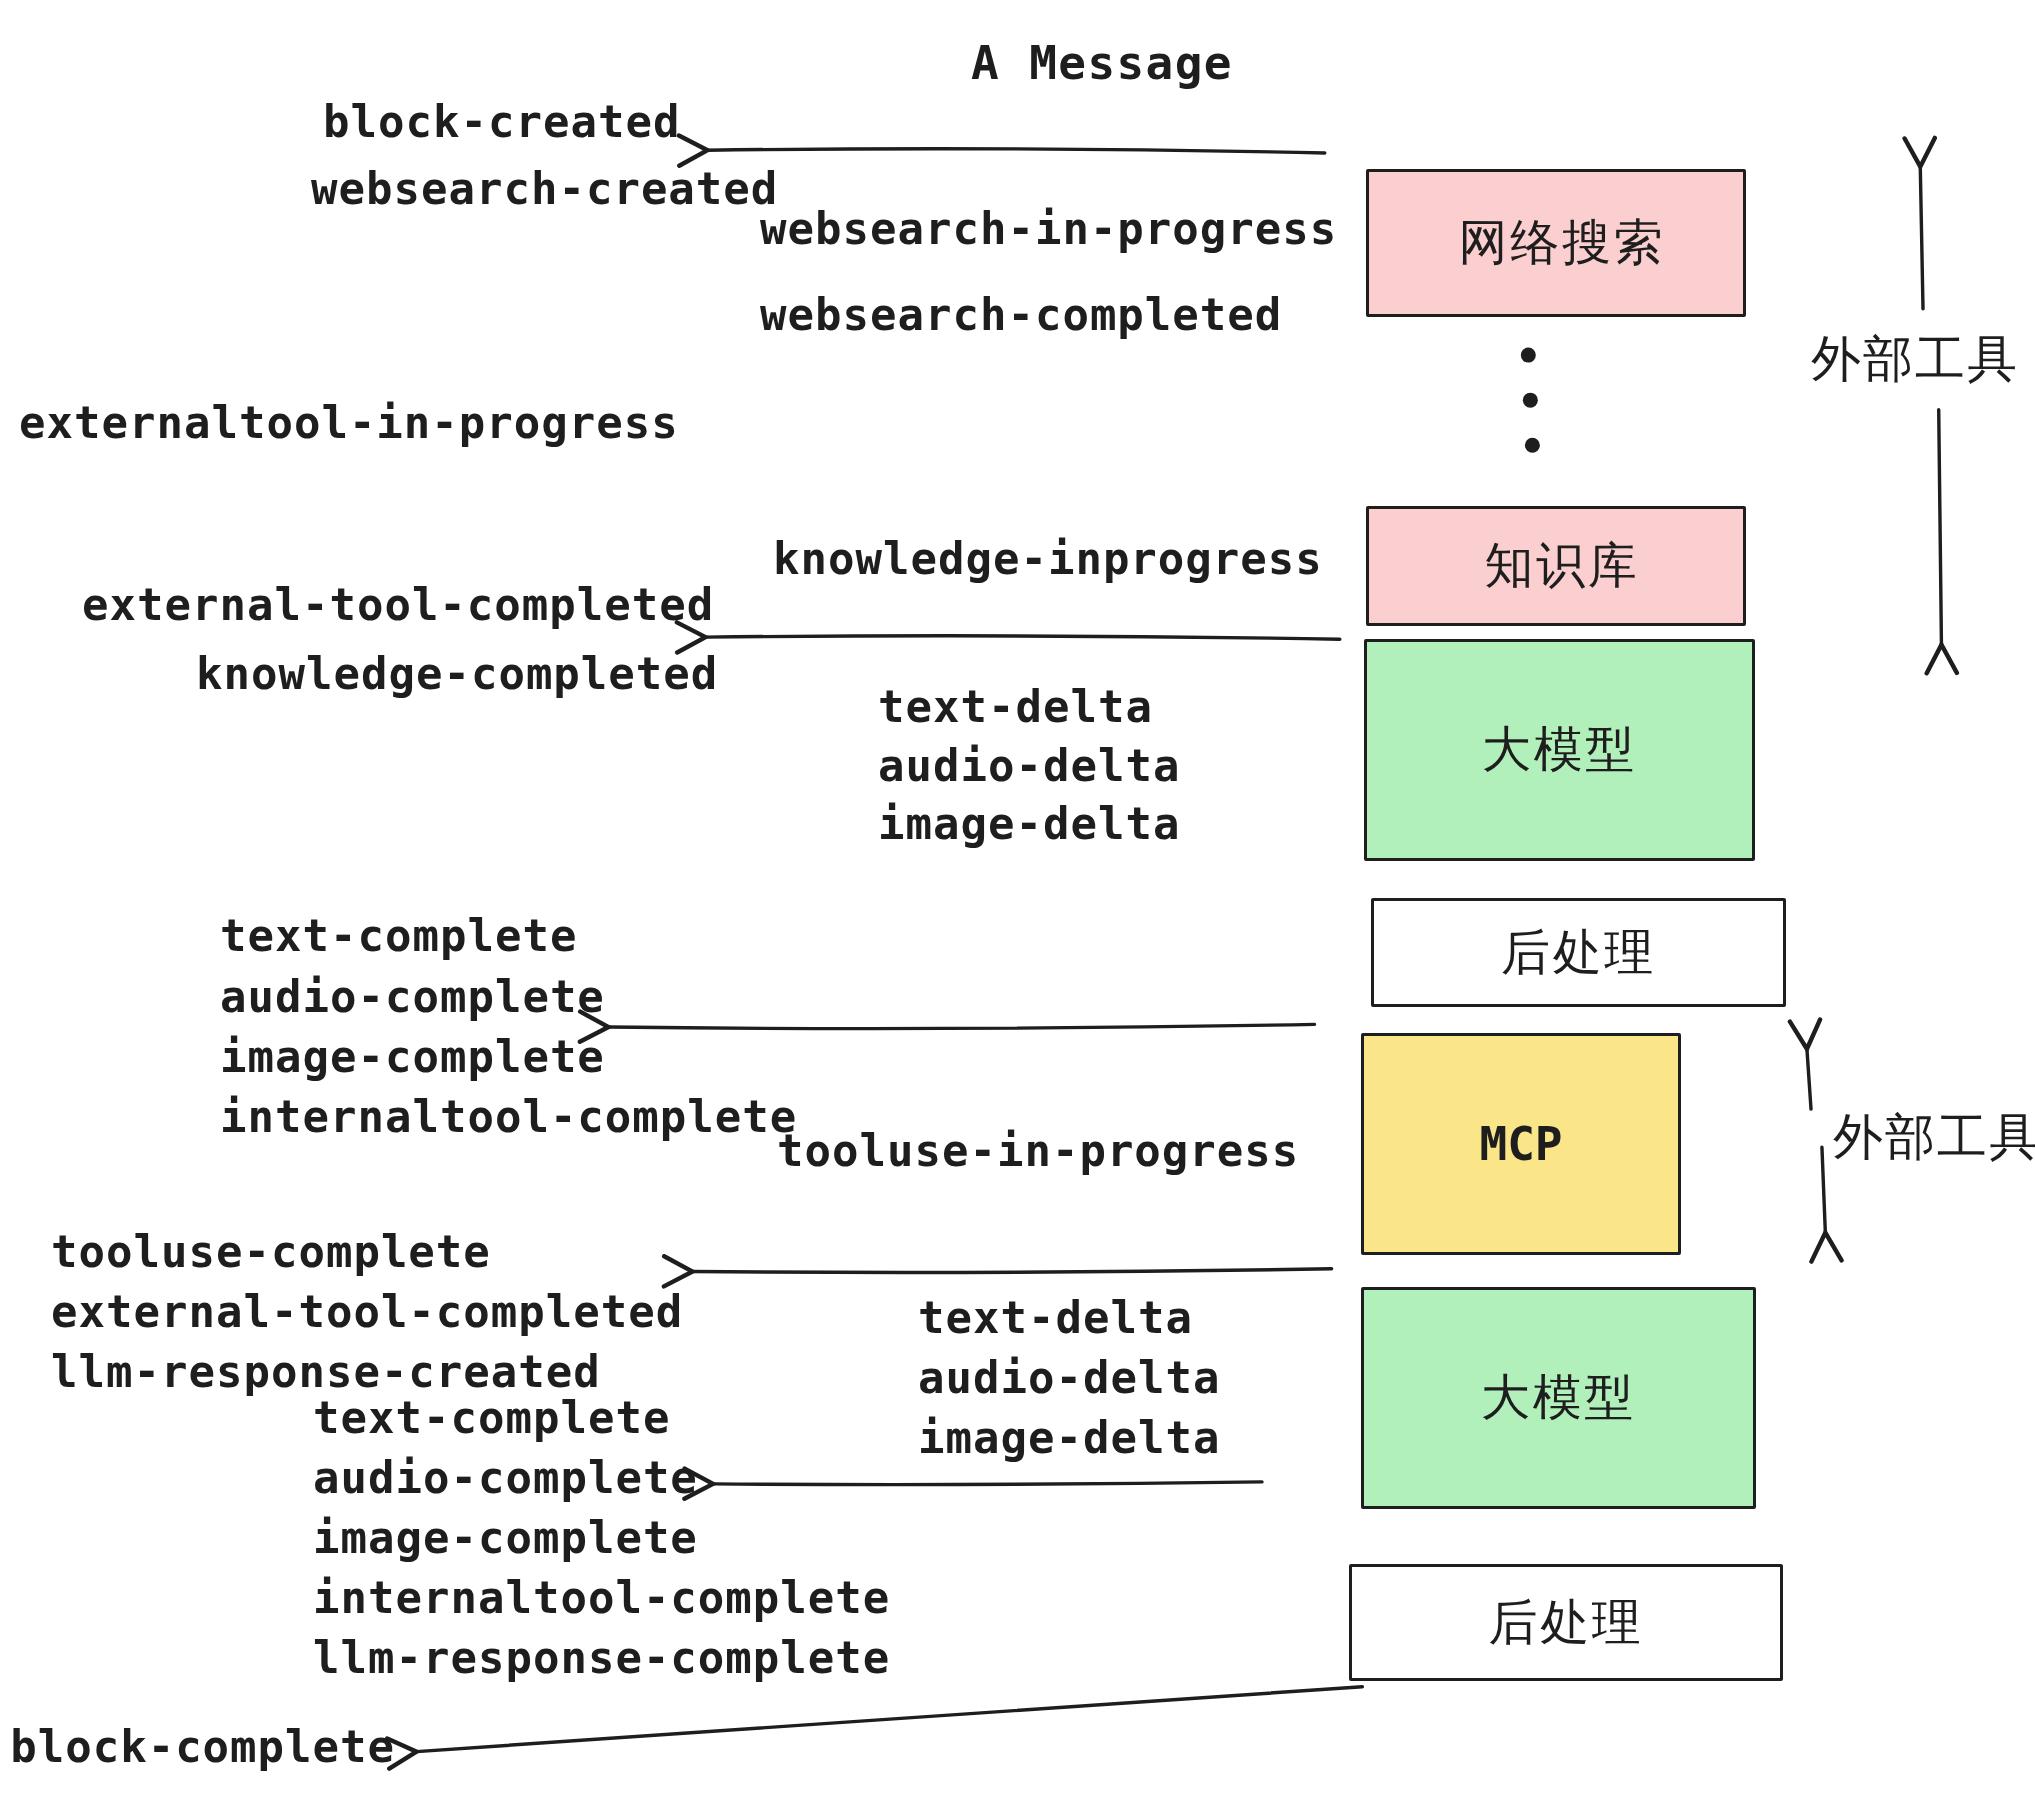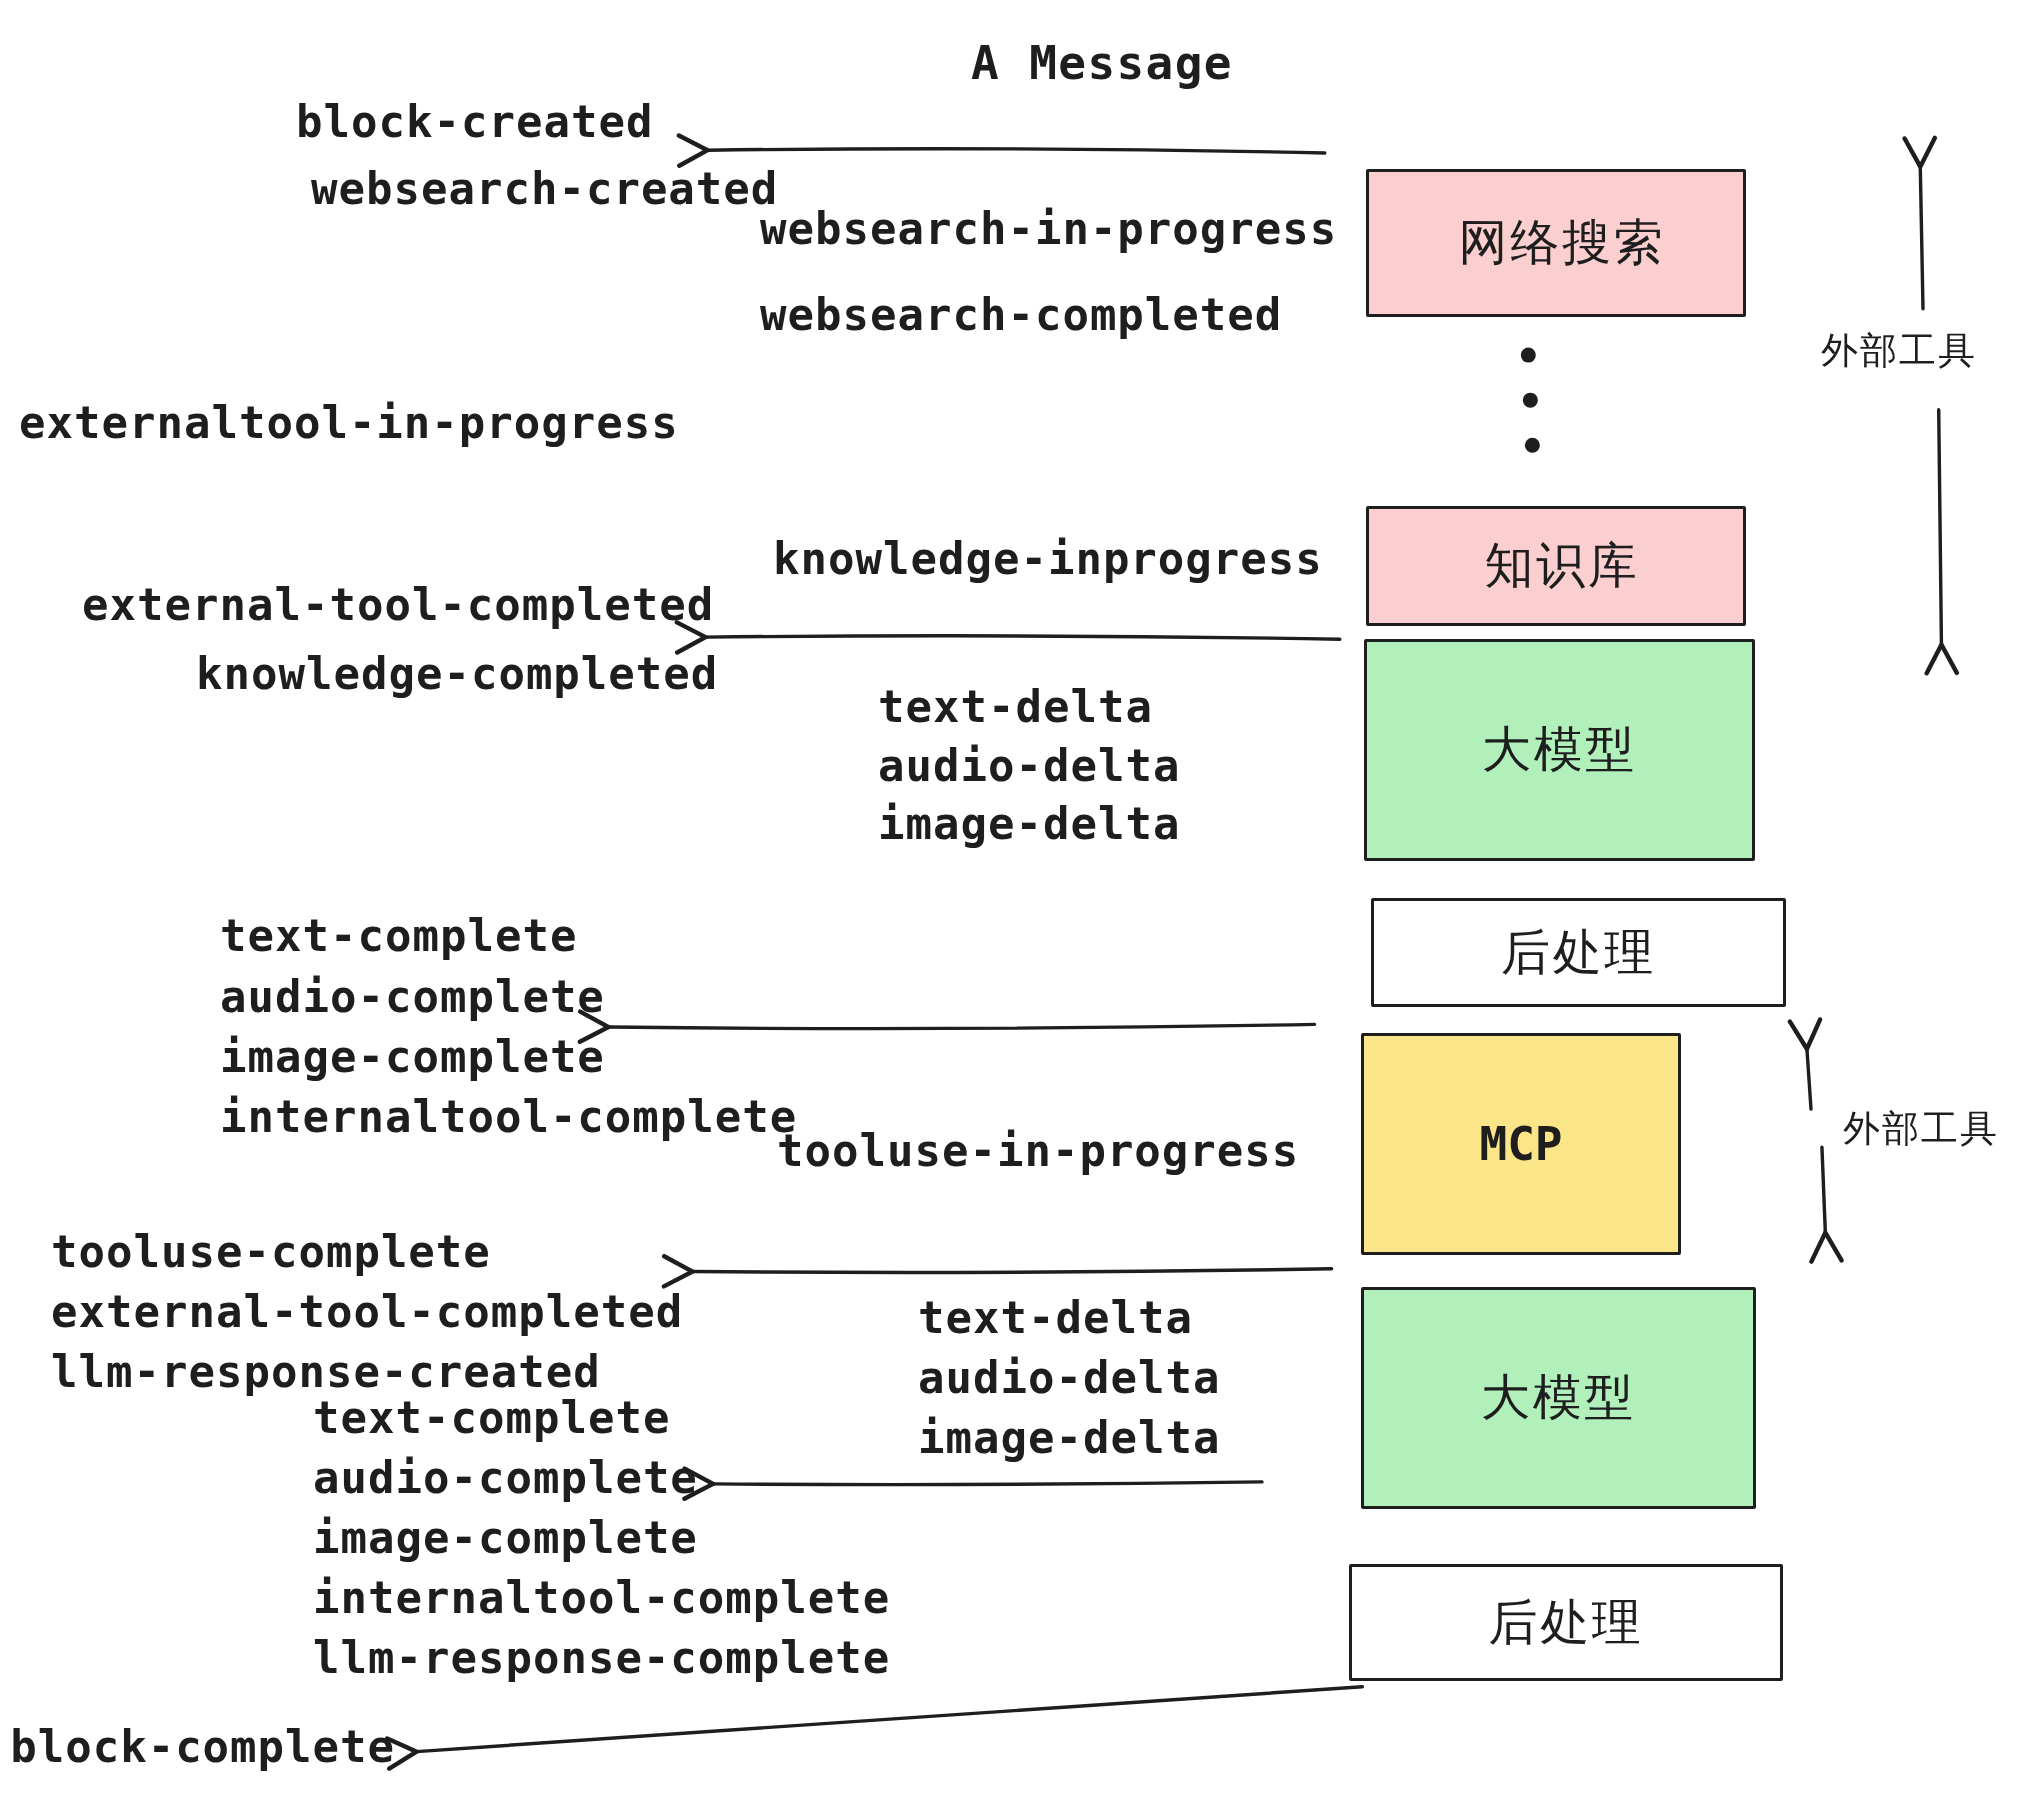--- a/index.html
+++ b/index.html
@@ -53,26 +53,25 @@
     color: #1e1e1e;
     white-space: nowrap;
   }
   .fill-pink   { background: #fbcfcf; padding-left: 12px; }
   .fill-green  { background: #b2f0bb; }
   .fill-yellow { background: #fae588; }
   .fill-white  { background: #ffffff; }
   .side-label {
     position: absolute;
     font-family: "DejaVu Sans", "Liberation Sans", sans-serif;
-    font-size: 37px;
+    font-size: 50px;
     font-weight: 500;
     letter-spacing: 2px;
     white-space: nowrap;
     color: #1e1e1e;
-    margin-left: 10px;
   }
   svg.overlay {
     position: absolute;
     left: 0; top: 0;
     width: 2035px;
     height: 1796px;
     pointer-events: none;
   }
 </style>
 </head>
@@ -100,21 +99,21 @@
     </g>
     <g fill="#1e1e1e">
       <circle cx="2238" cy="520" r="11"></circle>
       <circle cx="2241" cy="586" r="11"></circle>
       <circle cx="2244" cy="652" r="11"></circle>
     </g>
   </svg>
 
   <div class="title" style="left:971px; top:36px;">A Message</div>
 
-  <div class="evt" style="left:296px;  top:98px;">block-created</div>
+  <div class="evt" style="left:323px;  top:98px;">block-created</div>
   <div class="evt" style="left:311px;  top:165px;">websearch-created</div>
   <div class="evt" style="left:760px; top:205px;">websearch-in-progress</div>
   <div class="evt" style="left:760px; top:291px;">websearch-completed</div>
   <div class="evt" style="left:19px;   top:399px;">externaltool-in-progress</div>
   <div class="evt" style="left:773px; top:535px;">knowledge-inprogress</div>
   <div class="evt" style="left:82px;  top:581px;">external-tool-completed</div>
   <div class="evt" style="left:196px;  top:650px;">knowledge-completed</div>
   <div class="evt" style="left:878px; top:683px;">text-delta</div>
   <div class="evt" style="left:878px; top:742px;">audio-delta</div>
   <div class="evt" style="left:878px; top:800px;">image-delta</div>

